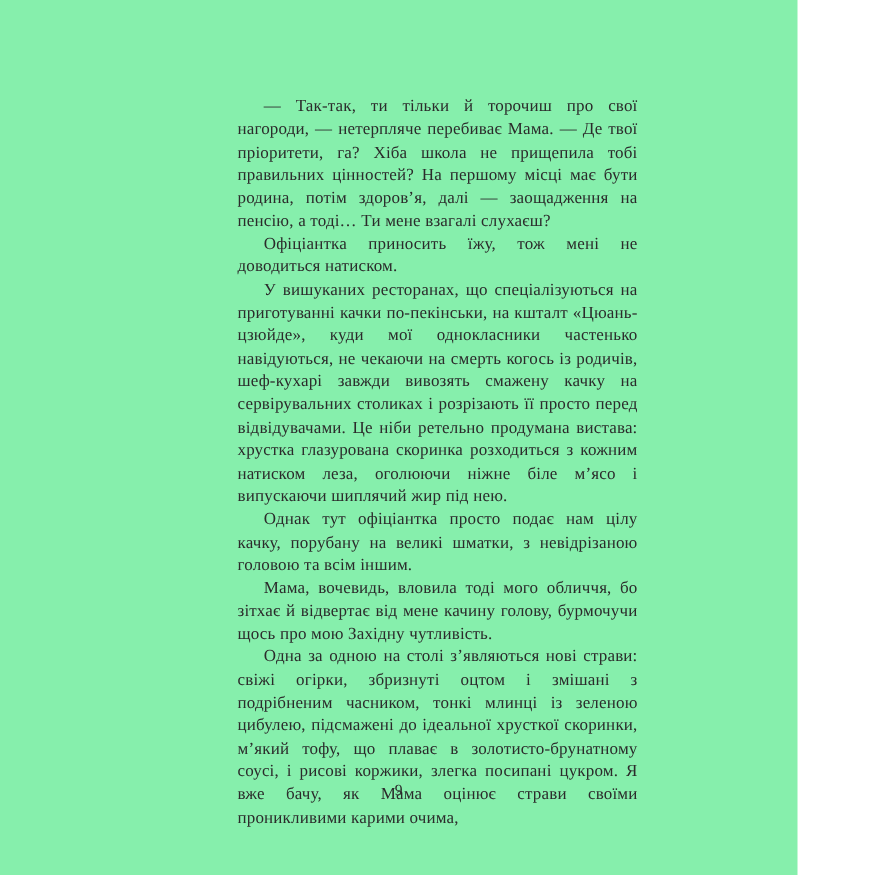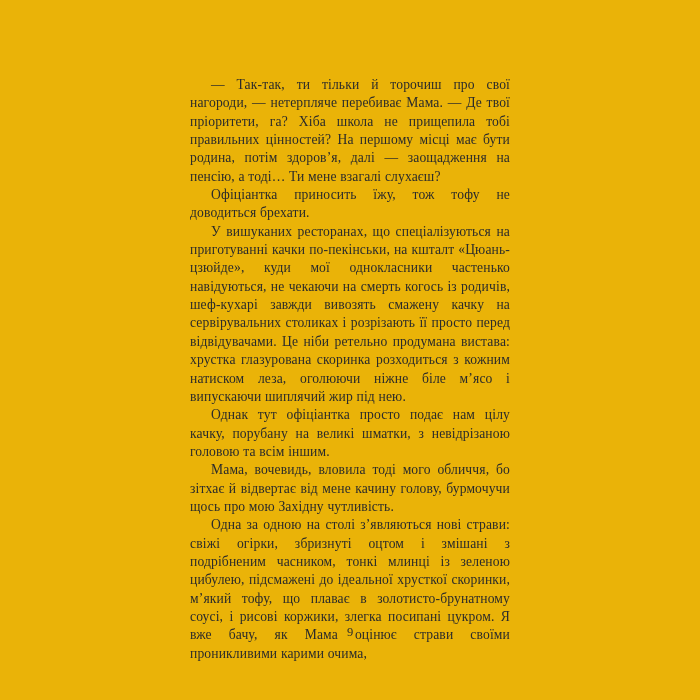--- a/index.html
+++ b/index.html
@@ -11,23 +11,23 @@
     width: 700px;
     height: 700px;
     background: #ffffff;
     font-family: "Liberation Serif", "DejaVu Serif", serif;
     color: #2b2b2b;
     overflow: hidden;
   }
 
   .page {
     position: relative;
-    width: 700px;
+    width: 638px;
     height: 700px;
-    background: #eab308;
+    background: #86efac;
     box-sizing: border-box;
   }
 
   .text-column {
     position: absolute;
     left: 190px;
     top: 76px;
     width: 320px;
   }
 
@@ -66,21 +66,21 @@
     font-family: "Liberation Serif", "DejaVu Serif", serif;
   }
 </style>
 </head>
 <body>
 
 <div class="page">
 
   <div class="text-column">
     <p class="para">— Так-так, ти тільки й торочиш про свої нагороди, — нетерпляче перебиває Мама. — Де твої пріоритети, га? Хіба школа не прищепила тобі правильних цінностей? На першому місці має бути родина, потім здоров’я, далі — заощадження на пенсію, а тоді… Ти мене взагалі слухаєш?</p>
-    <p class="para">Офіціантка приносить їжу, тож тофу не доводиться брехати.</p>
+    <p class="para">Офіціантка приносить їжу, тож мені не доводиться натиском.</p>
     <p class="para">У вишуканих ресторанах, що спеціалізуються на приготуванні качки по-пекінськи, на кшталт «Цюань-цзюйде», куди мої однокласники частенько навідуються, не чекаючи на смерть когось із родичів, шеф-кухарі завжди вивозять смажену качку на сервірувальних столиках і розрізають її просто перед відвідувачами. Це ніби ретельно продумана вистава: хрустка глазурована скоринка розходиться з кожним натиском леза, оголюючи ніжне біле м’ясо і випускаючи шиплячий жир під нею.</p>
     <p class="para">Однак тут офіціантка просто подає нам цілу качку, порубану на великі шматки, з невідрізаною головою та всім іншим.</p>
     <p class="para">Мама, вочевидь, вловила тоді мого обличчя, бо зітхає й відвертає від мене качину голову, бурмочучи щось про мою Західну чутливість.</p>
     <p class="para">Одна за одною на столі з’являються нові страви: свіжі огірки, збризнуті оцтом і змішані з подрібненим часником, тонкі млинці із зеленою цибулею, підсмажені до ідеальної хрусткої скоринки, м’який тофу, що плаває в золотисто-брунатному соусі, і рисові коржики, злегка посипані цукром. Я вже бачу, як Мама оцінює страви своїми проникливими карими очима,</p>
   </div>
 
   <div class="folio">9</div>
 
 </div>
 

